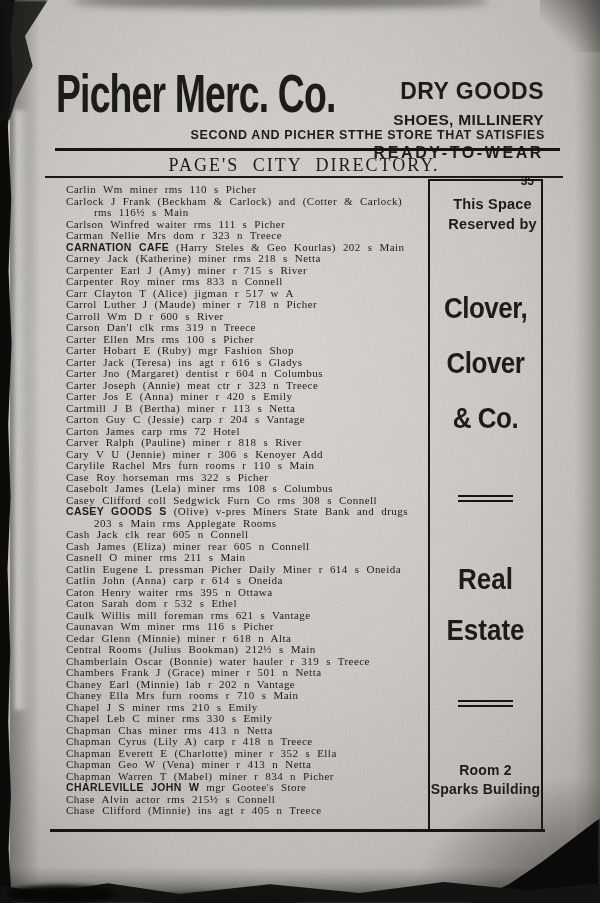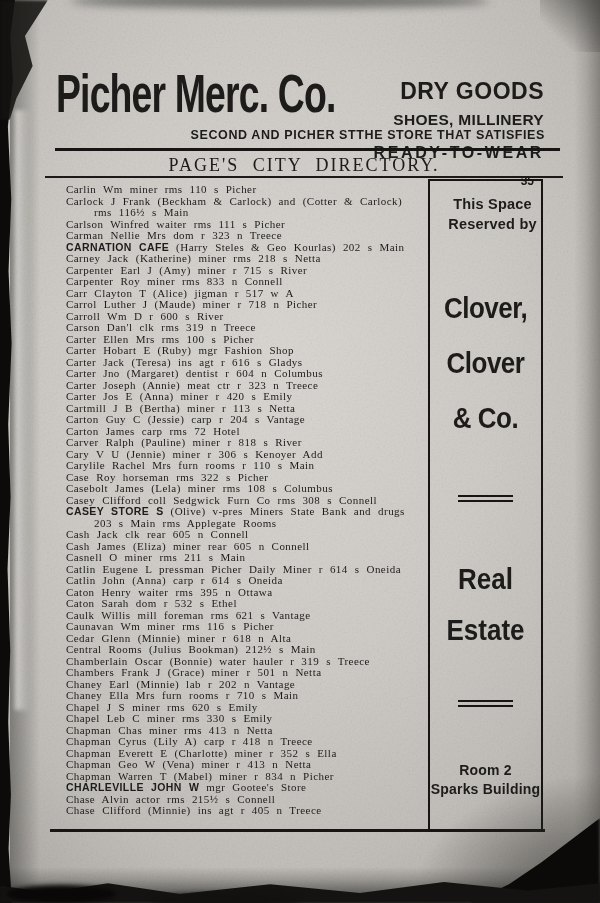--- a/index.html
+++ b/index.html
@@ -123,37 +123,37 @@
       <div class="entry">Carter Jos E (Anna) miner r 420 s Emily</div>
       <div class="entry">Cartmill J B (Bertha) miner r 113 s Netta</div>
       <div class="entry">Carton Guy C (Jessie) carp r 204 s Vantage</div>
       <div class="entry">Carton James carp rms 72 Hotel</div>
       <div class="entry">Carver Ralph (Pauline) miner r 818 s River</div>
       <div class="entry">Cary V U (Jennie) miner r 306 s Kenoyer Add</div>
       <div class="entry">Carylile Rachel Mrs furn rooms r 110 s Main</div>
       <div class="entry">Case Roy horseman rms 322 s Picher</div>
       <div class="entry">Casebolt James (Lela) miner rms 108 s Columbus</div>
       <div class="entry">Casey Clifford coll Sedgwick Furn Co rms 308 s Connell</div>
-      <div class="entry"><b>CASEY STORE S</b> (Olive) v-pres Miners State Bank and drugs 203 s Main rms Applegate Rooms</div>
+      <div class="entry"><b>CASEY GOODS S</b> (Olive) v-pres Miners State Bank and drugs 203 s Main rms Applegate Rooms</div>
       <div class="entry">Cash Jack clk rear 605 n Connell</div>
       <div class="entry">Cash James (Eliza) miner rear 605 n Connell</div>
       <div class="entry">Casnell O miner rms 211 s Main</div>
       <div class="entry">Catlin Eugene L pressman Picher Daily Miner r 614 s Oneida</div>
       <div class="entry">Catlin John (Anna) carp r 614 s Oneida</div>
       <div class="entry">Caton Henry waiter rms 395 n Ottawa</div>
       <div class="entry">Caton Sarah dom r 532 s Ethel</div>
       <div class="entry">Caulk Willis mill foreman rms 621 s Vantage</div>
       <div class="entry">Caunavan Wm miner rms 116 s Picher</div>
       <div class="entry">Cedar Glenn (Minnie) miner r 618 n Alta</div>
       <div class="entry">Central Rooms (Julius Bookman) 212½ s Main</div>
       <div class="entry">Chamberlain Oscar (Bonnie) water hauler r 319 s Treece</div>
       <div class="entry">Chambers Frank J (Grace) miner r 501 n Netta</div>
       <div class="entry">Chaney Earl (Minnie) lab r 202 n Vantage</div>
       <div class="entry">Chaney Ella Mrs furn rooms r 710 s Main</div>
-      <div class="entry">Chapel J S miner rms 620 s Emily</div>
+      <div class="entry">Chapel J S miner rms 210 s Emily</div>
       <div class="entry">Chapel Leb C miner rms 330 s Emily</div>
       <div class="entry">Chapman Chas miner rms 413 n Netta</div>
       <div class="entry">Chapman Cyrus (Lily A) carp r 418 n Treece</div>
       <div class="entry">Chapman Everett E (Charlotte) miner r 352 s Ella</div>
       <div class="entry">Chapman Geo W (Vena) miner r 413 n Netta</div>
       <div class="entry">Chapman Warren T (Mabel) miner r 834 n Picher</div>
       <div class="entry"><b>CHARLEVILLE JOHN W</b> mgr Gootee's Store</div>
       <div class="entry">Chase Alvin actor rms 215½ s Connell</div>
       <div class="entry">Chase Clifford (Minnie) ins agt r 405 n Treece</div>
     </div>

